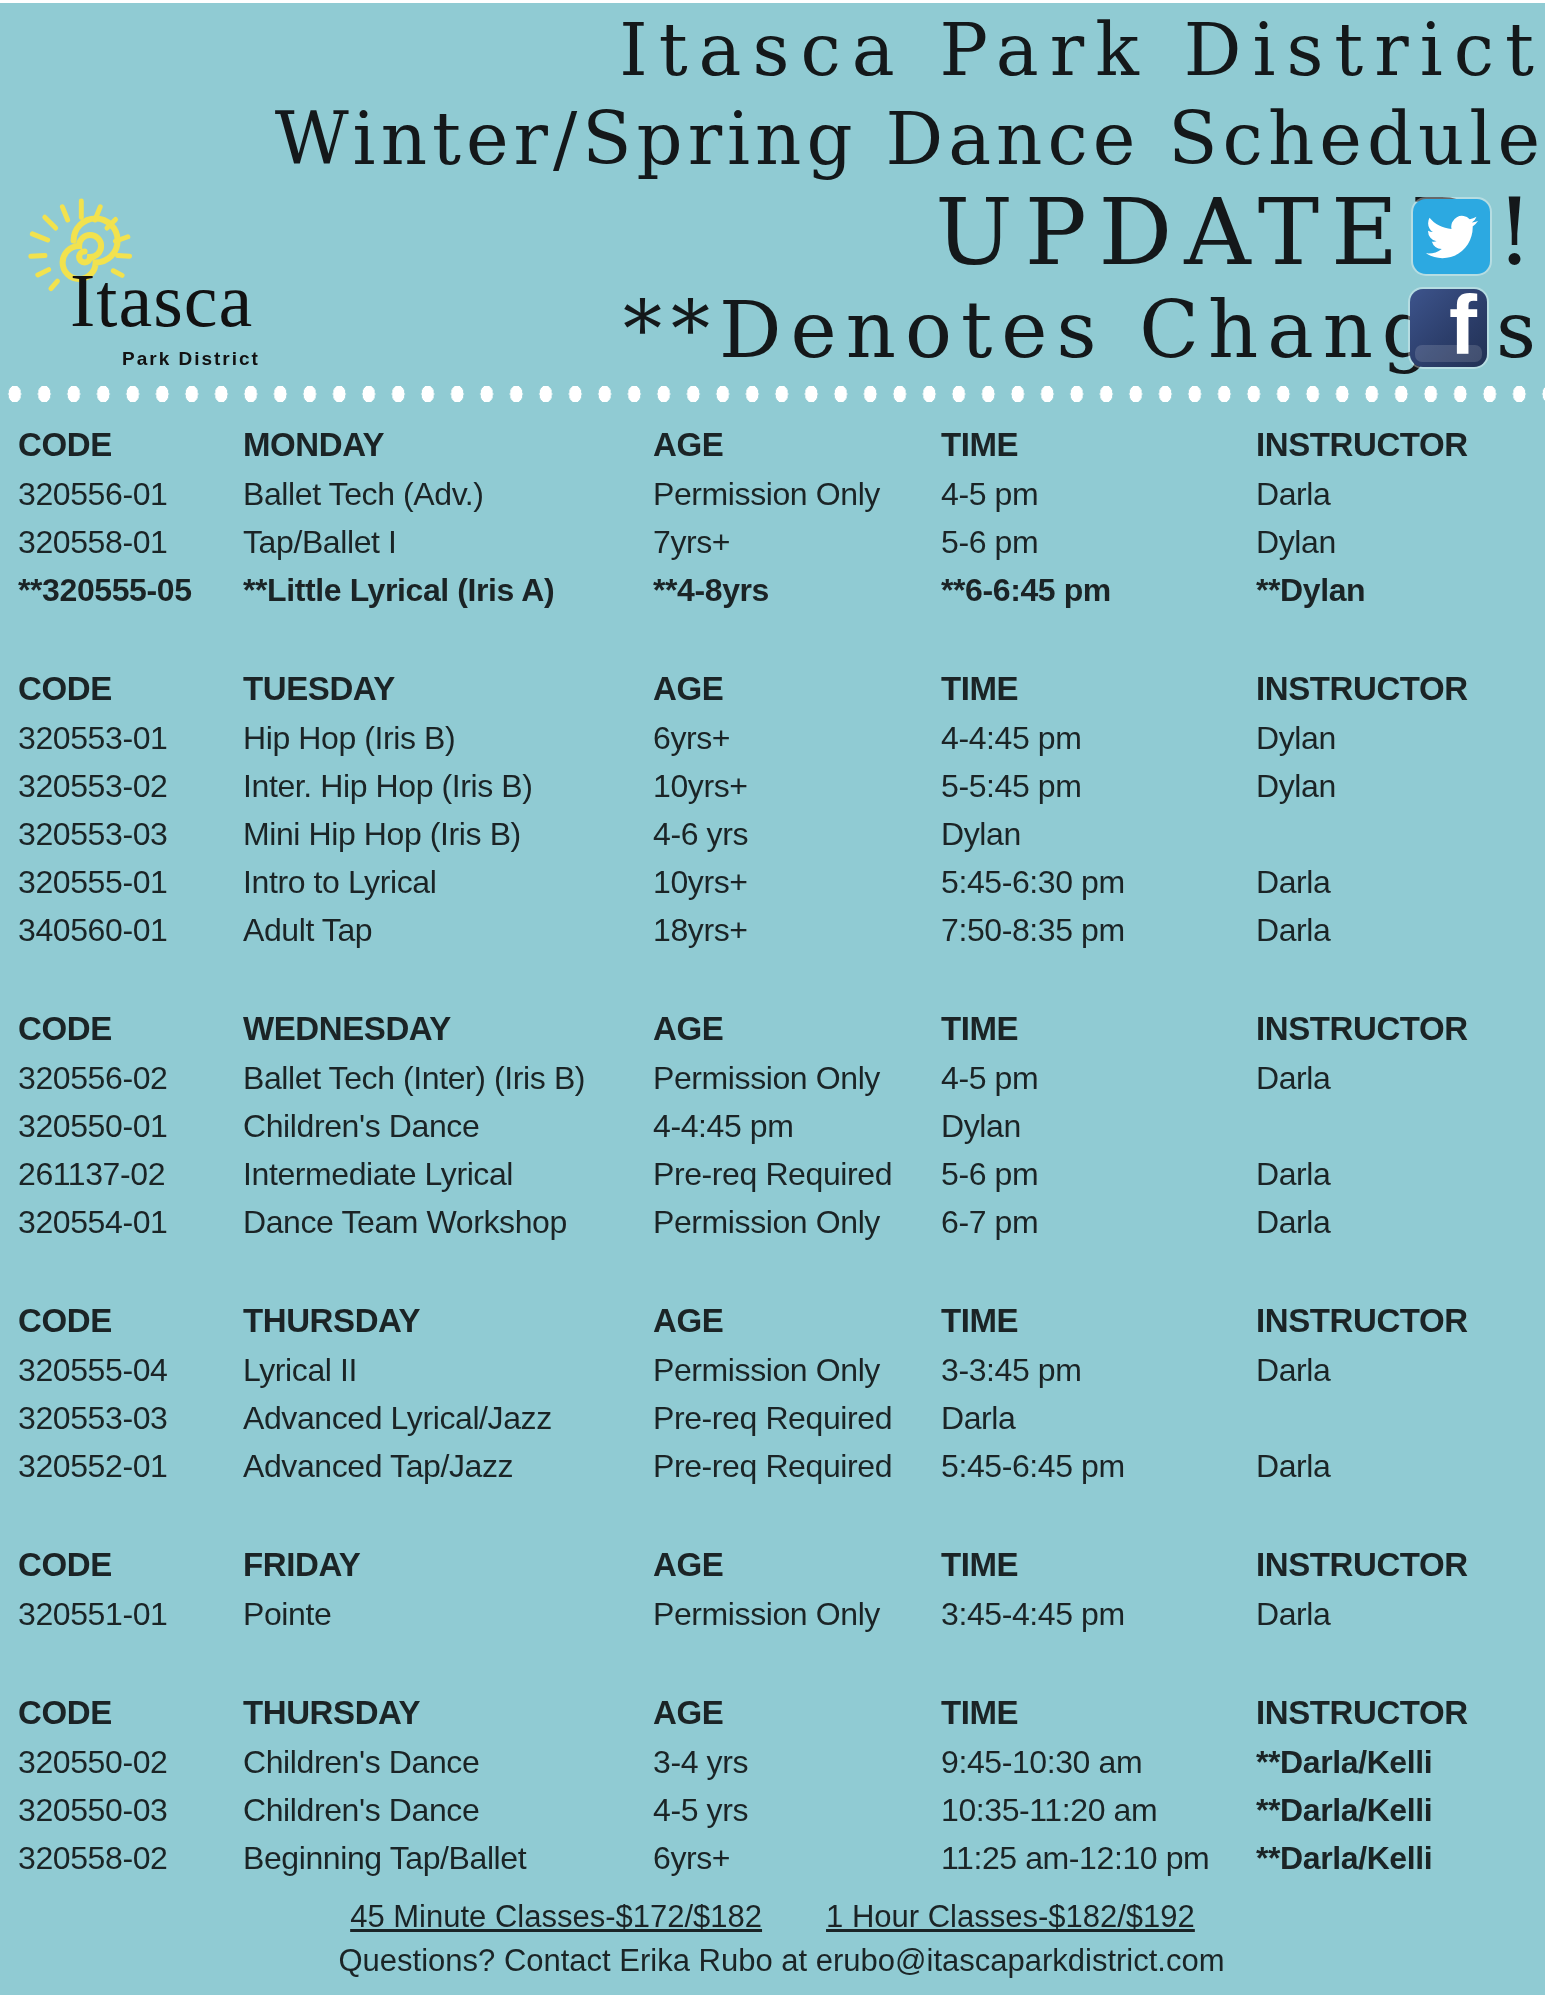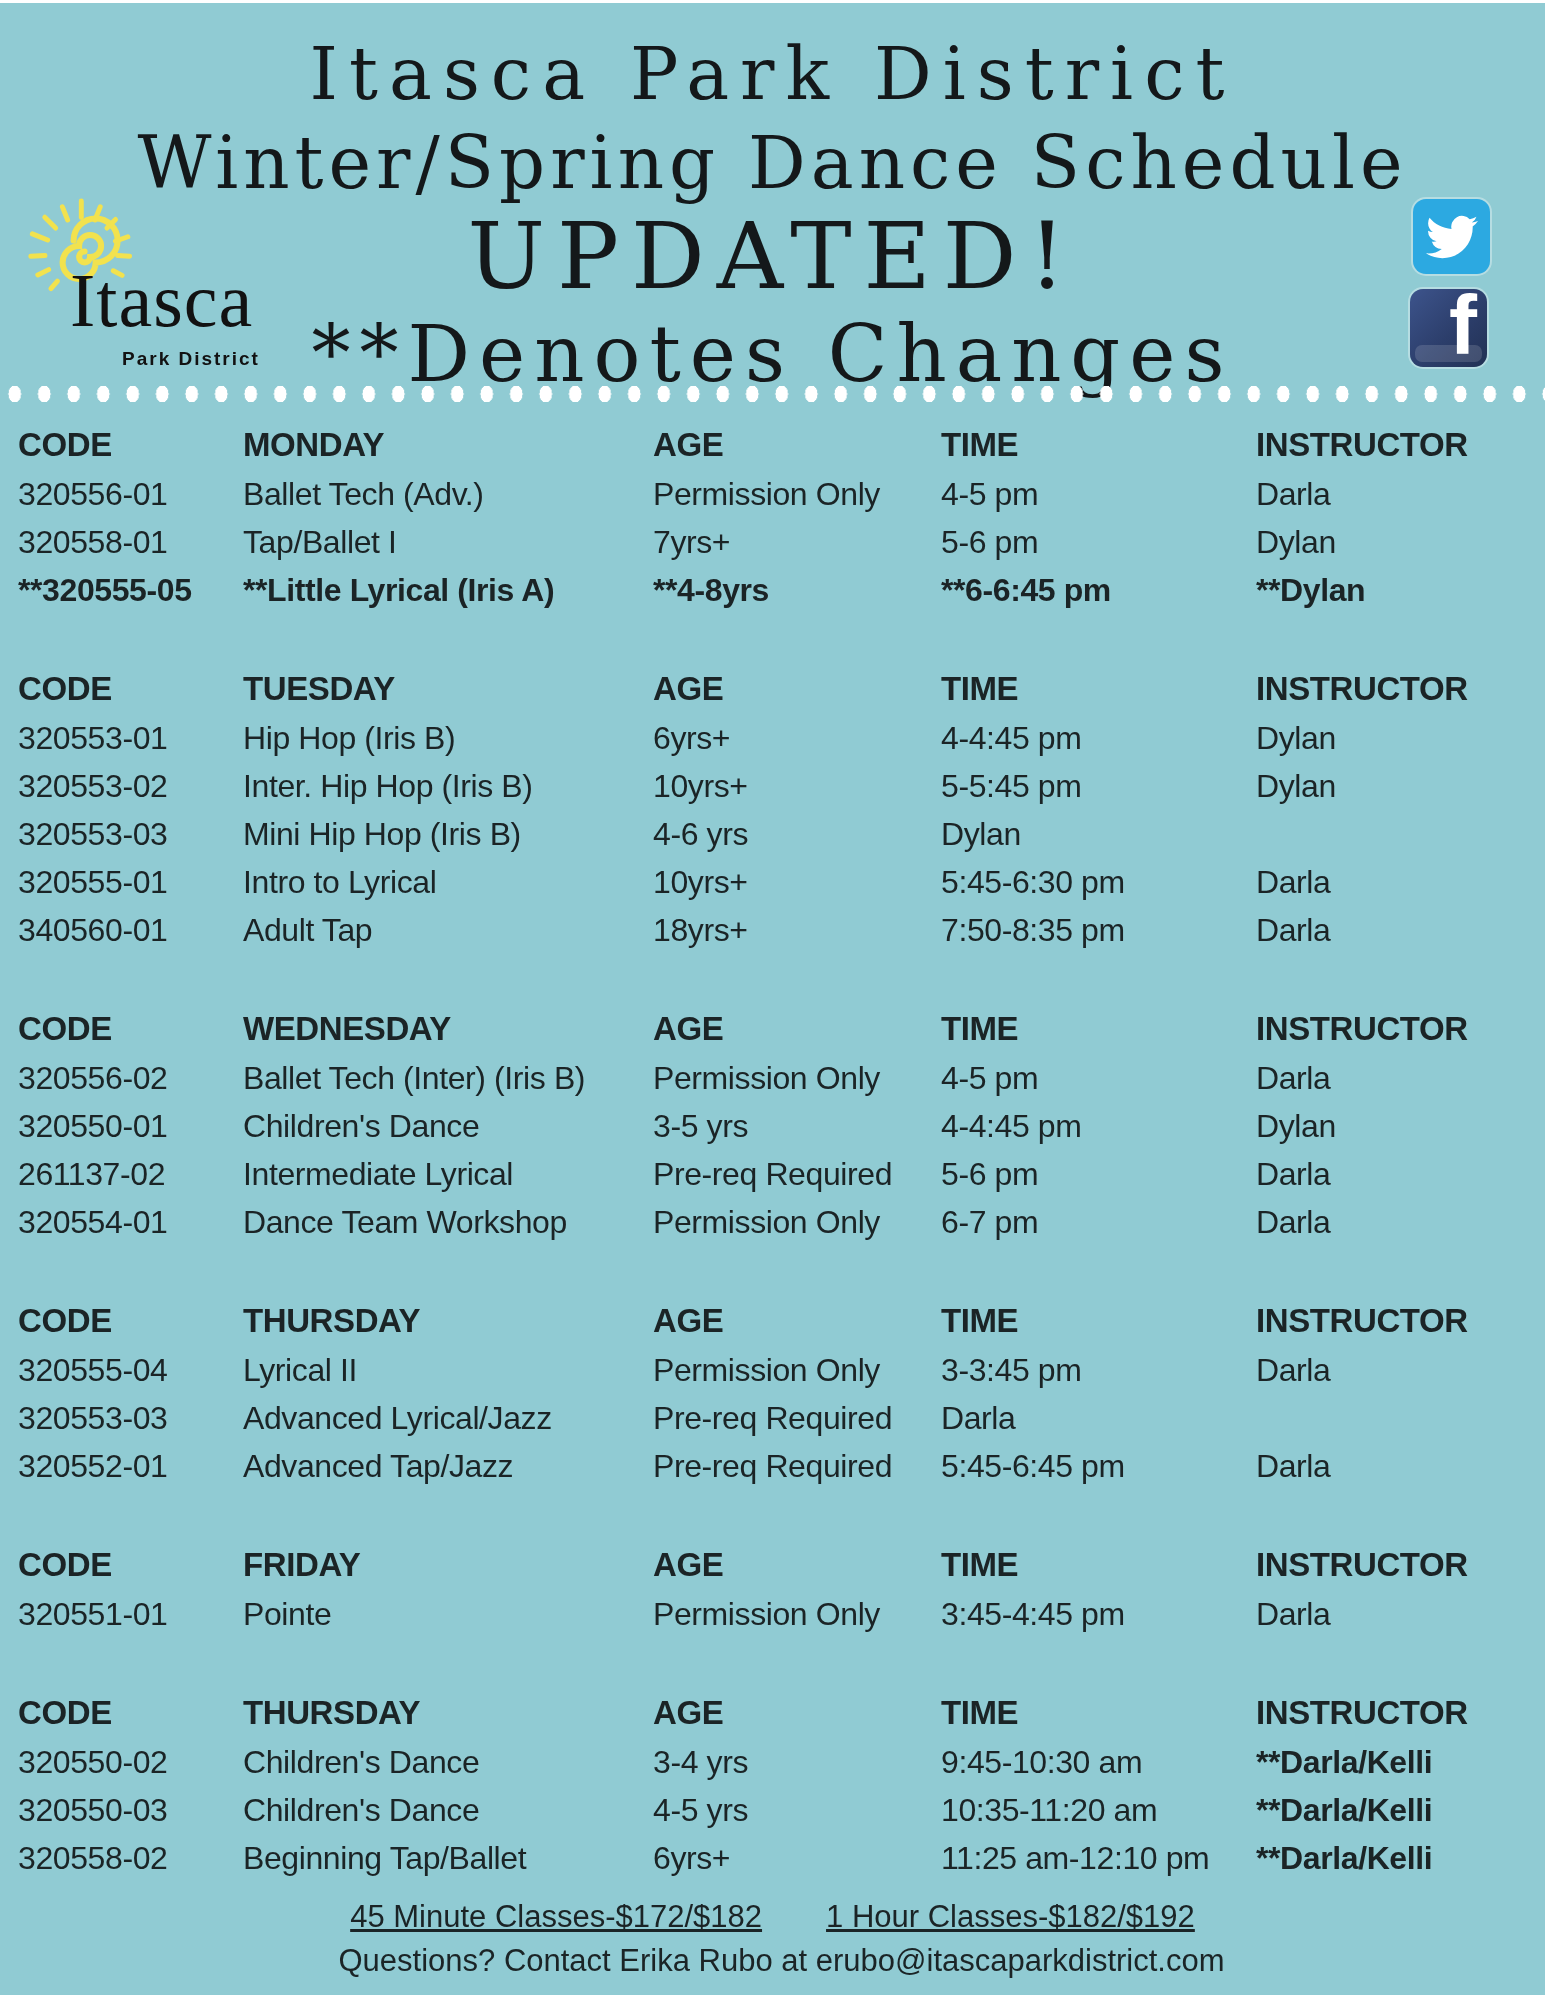--- a/index.html
+++ b/index.html
@@ -11,22 +11,22 @@
   .page{
     position:relative;width:1545px;height:2000px;background:var(--bg);
     overflow:hidden;font-family:"Liberation Sans",sans-serif;color:var(--table-ink);
   }
   .edge{position:absolute;left:0;width:100%;background:#fff;}
   .edge.top{top:0;height:3px;}
   .edge.bottom{bottom:0;height:5px;}
 
   
   .header{
-    position:absolute;top:6px;left:0;width:100%;text-align:center;
-    font-family:"DejaVu Serif",serif;color:var(--ink);margin-top:24px;
+    position:absolute;top:6px;left:0;width:100%;text-align:right;
+    font-family:"DejaVu Serif",serif;color:var(--ink);
   }
   .t1{font-size:72px;line-height:88px;letter-spacing:11px;}
   .t2{font-size:72px;line-height:90px;letter-spacing:5px;}
   .t3{font-size:92px;line-height:98px;letter-spacing:12px;}
   .t4{font-size:78px;line-height:96px;letter-spacing:9px;}
 
   
   .logo{position:absolute;left:12px;top:196px;width:300px;height:184px;}
   .logo-sun{position:absolute;left:0;top:0;width:132px;height:122px;color:var(--sun);}
   .logo-name{
@@ -227,21 +227,20 @@
     <div class="cell">320556-02</div>
     <div class="cell">Ballet Tech (Inter) (Iris B)</div>
     <div class="cell">Permission Only</div>
     <div class="cell">4-5 pm</div>
     <div class="cell">Darla</div>
   </div>
 
   <div class="grid-row row">
     <div class="cell">320550-01</div>
     <div class="cell">Children's Dance</div>
-    <div class="cell">3-5 yrs</div>
     <div class="cell">4-4:45 pm</div>
     <div class="cell">Dylan</div>
   </div>
 
   <div class="grid-row row">
     <div class="cell">261137-02</div>
     <div class="cell">Intermediate Lyrical</div>
     <div class="cell">Pre-req Required</div>
     <div class="cell">5-6 pm</div>
     <div class="cell">Darla</div>

